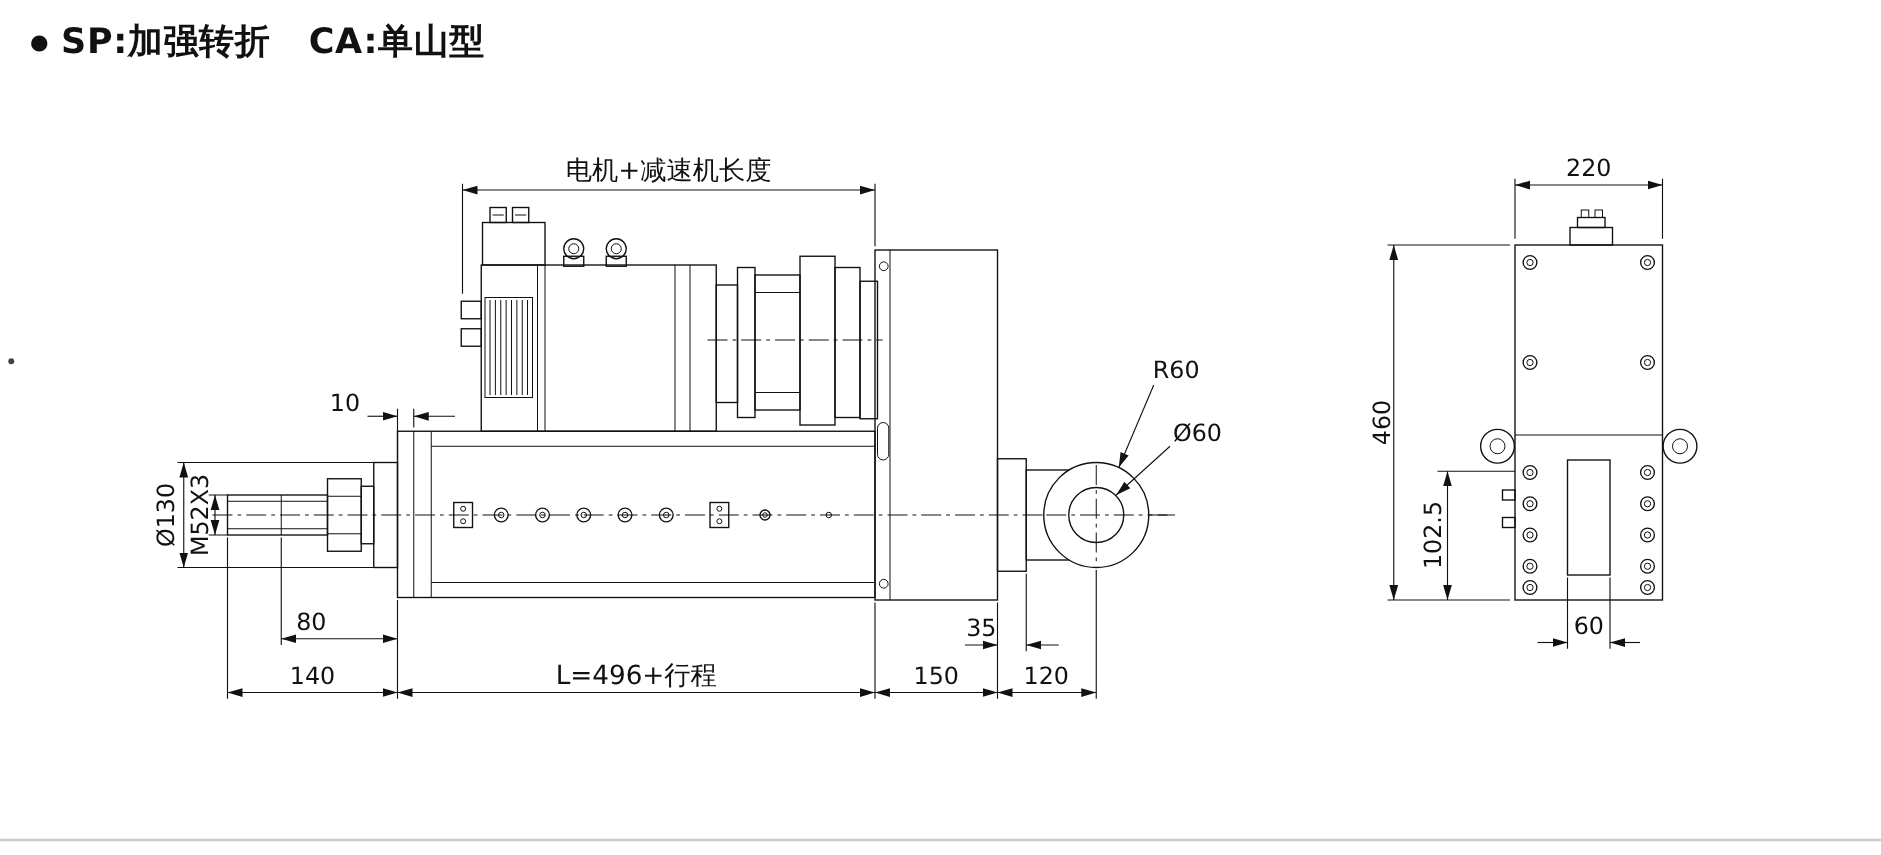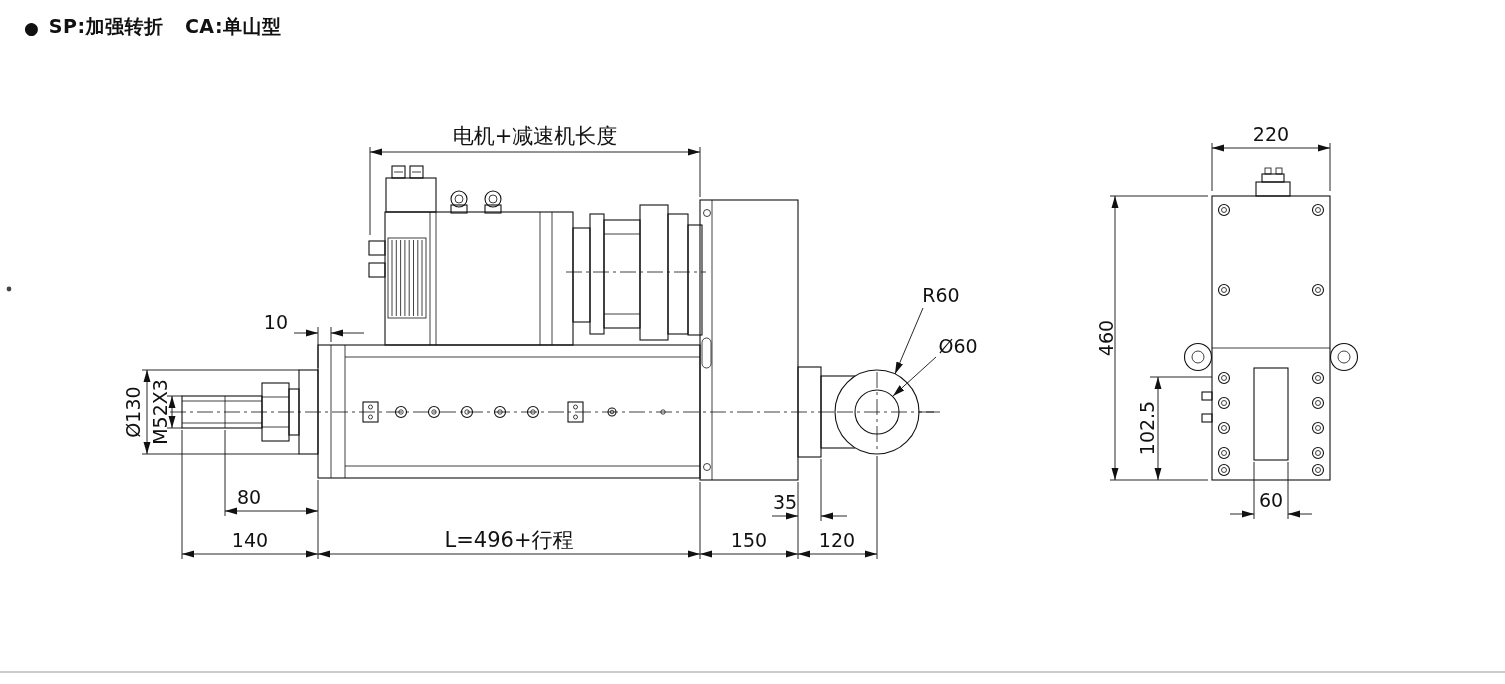--- a/index.html
+++ b/index.html
@@ -1,21 +1,21 @@
 <!DOCTYPE html>
 <html><head>
 <meta charset="utf-8">
 <style>
   *{margin:0;padding:0;box-sizing:border-box}
   html,body{background:#fff}
   body{font-family:"DejaVu Sans","Liberation Sans",sans-serif;color:#111}
   .canvas{position:relative;width:1505px;height:684px;background:#fff;overflow:hidden}
   .title{position:absolute;left:24px;top:14px;display:flex;align-items:center;gap:10px;white-space:pre}
   .title .bullet{font-size:17px;line-height:1;transform:translateY(1px)}
-  .title .text{font-size:19px;font-weight:bold;letter-spacing:.5px}
+  .title .text{font-size:28px;font-weight:bold;letter-spacing:.5px}
   svg.drawing{position:absolute;left:0;top:0}
   svg text{font-family:"DejaVu Sans","Liberation Sans",sans-serif;fill:#111}
   .dim-t{font-size:19px}
   .dim-c{font-size:21px}
   .ln{fill:none;stroke:#111;stroke-width:1.1}
   .tn{fill:none;stroke:#111;stroke-width:.8}
   .dm{fill:none;stroke:#111;stroke-width:.9}
   .cl{fill:none;stroke:#111;stroke-width:.8;stroke-dasharray:16 4 3 4}
   .wf{fill:#fff;stroke:#111;stroke-width:1.1}
   .divider{position:absolute;left:0;top:671px;width:1505px;height:2px;background:#cccccc}

